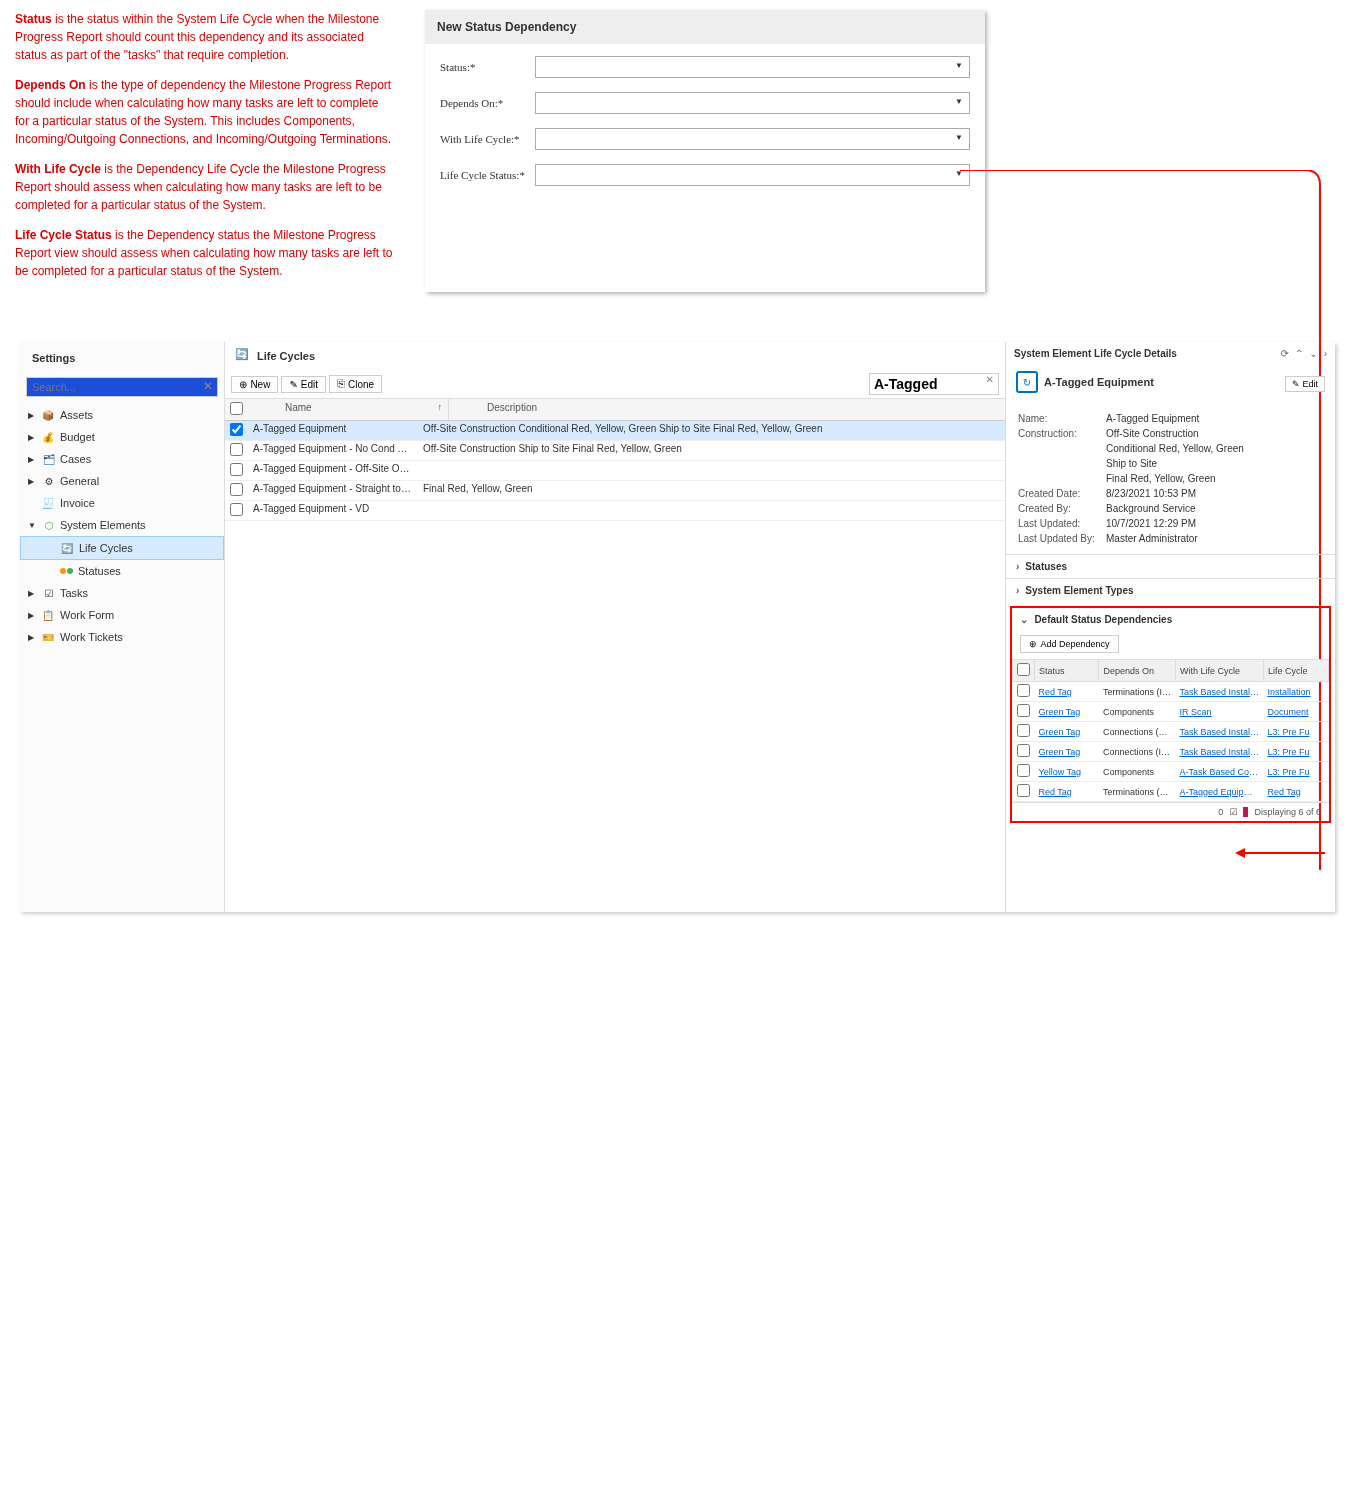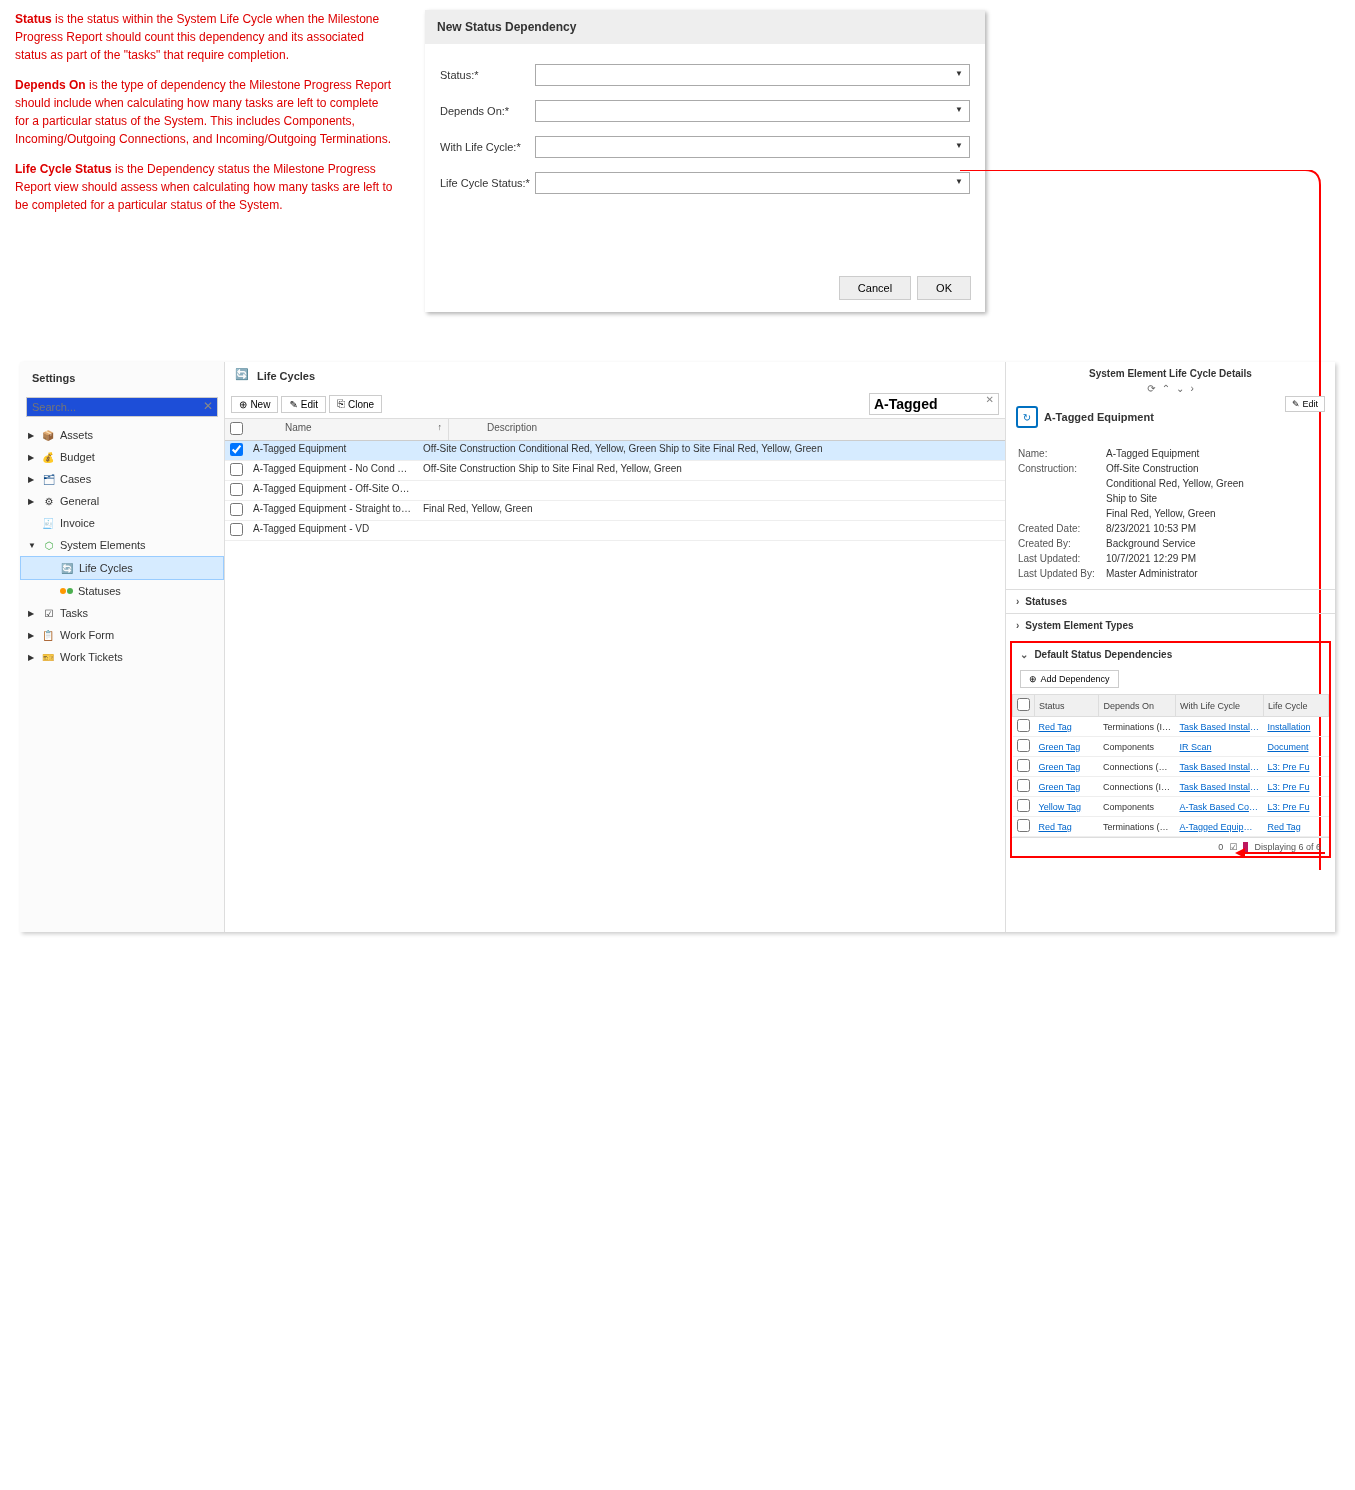--- a/index.html
+++ b/index.html
@@ -7,21 +7,21 @@
 
 
 .top-section { display: flex; padding: 10px 15px 20px 15px; gap: 30px; }
 .help-text { width: 380px; font-family: Verdana, sans-serif; font-size: 12px; color: #d00; line-height: 1.5; }
 .help-text p { margin-bottom: 12px; }
 .help-text b { font-weight: bold; }
 
 
 .dialog { width: 560px; background: #fff; box-shadow: 2px 2px 4px rgba(0,0,0,0.3); }
 .dialog-title { background: #eee; padding: 10px 12px; font-size: 12px; font-weight: bold; color: #333; }
-.dialog-body { padding: 20px 15px; }
+.dialog-body { padding: 12px 15px; font-family: Liberation Serif, serif; }
 .form-row { display: flex; align-items: center; margin-bottom: 14px; }
 .form-label { width: 95px; font-size: 11px; color: #333; }
 .form-select { flex: 1; border: 1px solid #aaa; background: #fff; height: 22px; padding: 2px 4px; position: relative; }
 .form-select::after { content: "▼"; position: absolute; right: 6px; top: 4px; font-size: 8px; color: #333; }
 .dialog-footer { display: flex; justify-content: flex-end; gap: 6px; padding: 8px 14px 12px; }
 .btn { background: #eee; border: 1px solid #ccc; padding: 5px 18px; font-size: 11px; cursor: pointer; }
 
 
 .app { display: flex; margin: 30px 20px; box-shadow: 2px 2px 4px rgba(0,0,0,0.2); height: 570px; }
 .sidebar { width: 205px; background: #fbfbfb; border-right: 1px solid #ddd; }
@@ -51,21 +51,21 @@
 .gh-name::after { content: "↑"; position: absolute; right: 6px; font-size: 9px; }
 .gh-desc { flex: 1; padding: 3px 6px; }
 .grid-row { display: flex; font-size: 10px; border-bottom: 1px solid #eee; }
 .grid-row.selected { background: #d6ebff; }
 .gc-chk { width: 22px; text-align: center; padding: 2px 0; }
 .gc-name { width: 170px; padding: 2px 6px; white-space: nowrap; overflow: hidden; text-overflow: ellipsis; }
 .gc-desc { flex: 1; padding: 2px 6px; white-space: nowrap; overflow: hidden; text-overflow: ellipsis; }
 
 
 .details { width: 330px; border-left: 1px solid #ddd; display: flex; flex-direction: column; font-size: 10px; position: relative; }
-.details-head { display: flex; align-items: center; padding: 6px 8px; gap: 4px; flex-direction: column; }
+.details-head { display: flex; align-items: center; padding: 6px 8px; gap: 4px; }
 .details-title { font-weight: bold; flex: 1; }
 .dh-icons { display: flex; gap: 6px; color: #666; }
 .dh-icons span { cursor: pointer; }
 .entity-row { display: flex; align-items: center; gap: 6px; padding: 6px 10px 10px; }
 .entity-icon { width: 22px; height: 22px; border: 2px solid #0070c0; border-radius: 3px; display: flex; align-items: center; justify-content: center; color: #0070c0; }
 .entity-name { font-weight: bold; font-size: 11px; }
 .edit-btn { position: absolute; right: 10px; top: 34px; background: #fff; border: 1px solid #ccc; padding: 2px 6px; font-size: 9px; display: flex; gap: 3px; cursor: pointer; }
 .prop-list { padding: 8px 12px; }
 .prop-row { display: flex; padding: 2px 0; }
 .prop-label { width: 88px; color: #555; }
@@ -91,20 +91,21 @@
 .ic-green { color: #4caf50; }
 .ic-stat { width: 6px; height: 6px; background: #ff9800; display: inline-block; border-radius: 50%; margin-right: 1px; }
 </style>
 </head>
 <body>
 
 <div class="top-section">
   <div class="help-text">
     <p><b>Status</b><span> is the status within the System Life Cycle when the Milestone Progress Report should count this dependency and its associated status as part of the "tasks" that require completion.</span></p>
     <p><b>Depends On</b><span> is the type of dependency the Milestone Progress Report should include when calculating how many tasks are left to complete for a particular status of the System. This includes Components, Incoming/Outgoing Connections, and Incoming/Outgoing Terminations.</span></p>
+    <p><b>With Life Cycle</b><span> is the Dependency Life Cycle the Milestone Progress Report should assess when calculating how many tasks are left to be completed for a particular status of the System.</span></p>
     <p><b>Life Cycle Status</b><span> is the Dependency status the Milestone Progress Report view should assess when calculating how many tasks are left to be completed for a particular status of the System.</span></p>
   </div>
 
   <div class="dialog">
     <div class="dialog-title">New Status Dependency</div>
     <div class="dialog-body">
       <div class="form-row">
         <div class="form-label">Status:*</div>
         <div class="form-select"></div>
       </div>
@@ -114,24 +115,20 @@
       </div>
       <div class="form-row">
         <div class="form-label">With Life Cycle:*</div>
         <div class="form-select"></div>
       </div>
       <div class="form-row">
         <div class="form-label">Life Cycle Status:*</div>
         <div class="form-select"></div>
       </div>
       <div style="height:40px"></div>
-    </div>
-    <div class="dialog-footer">
-      <button class="btn">Cancel</button>
-      <button class="btn">OK</button>
     </div>
   </div>
 
   <svg class="red-path" style="left:960px;top:170px;" width="380" height="720">
     <path d="M 0 0 L 345 0 Q 360 0 360 15 L 360 700" stroke="red" stroke-width="2" fill="none"></path>
   </svg>
 </div>
 
 <div class="app">
 

